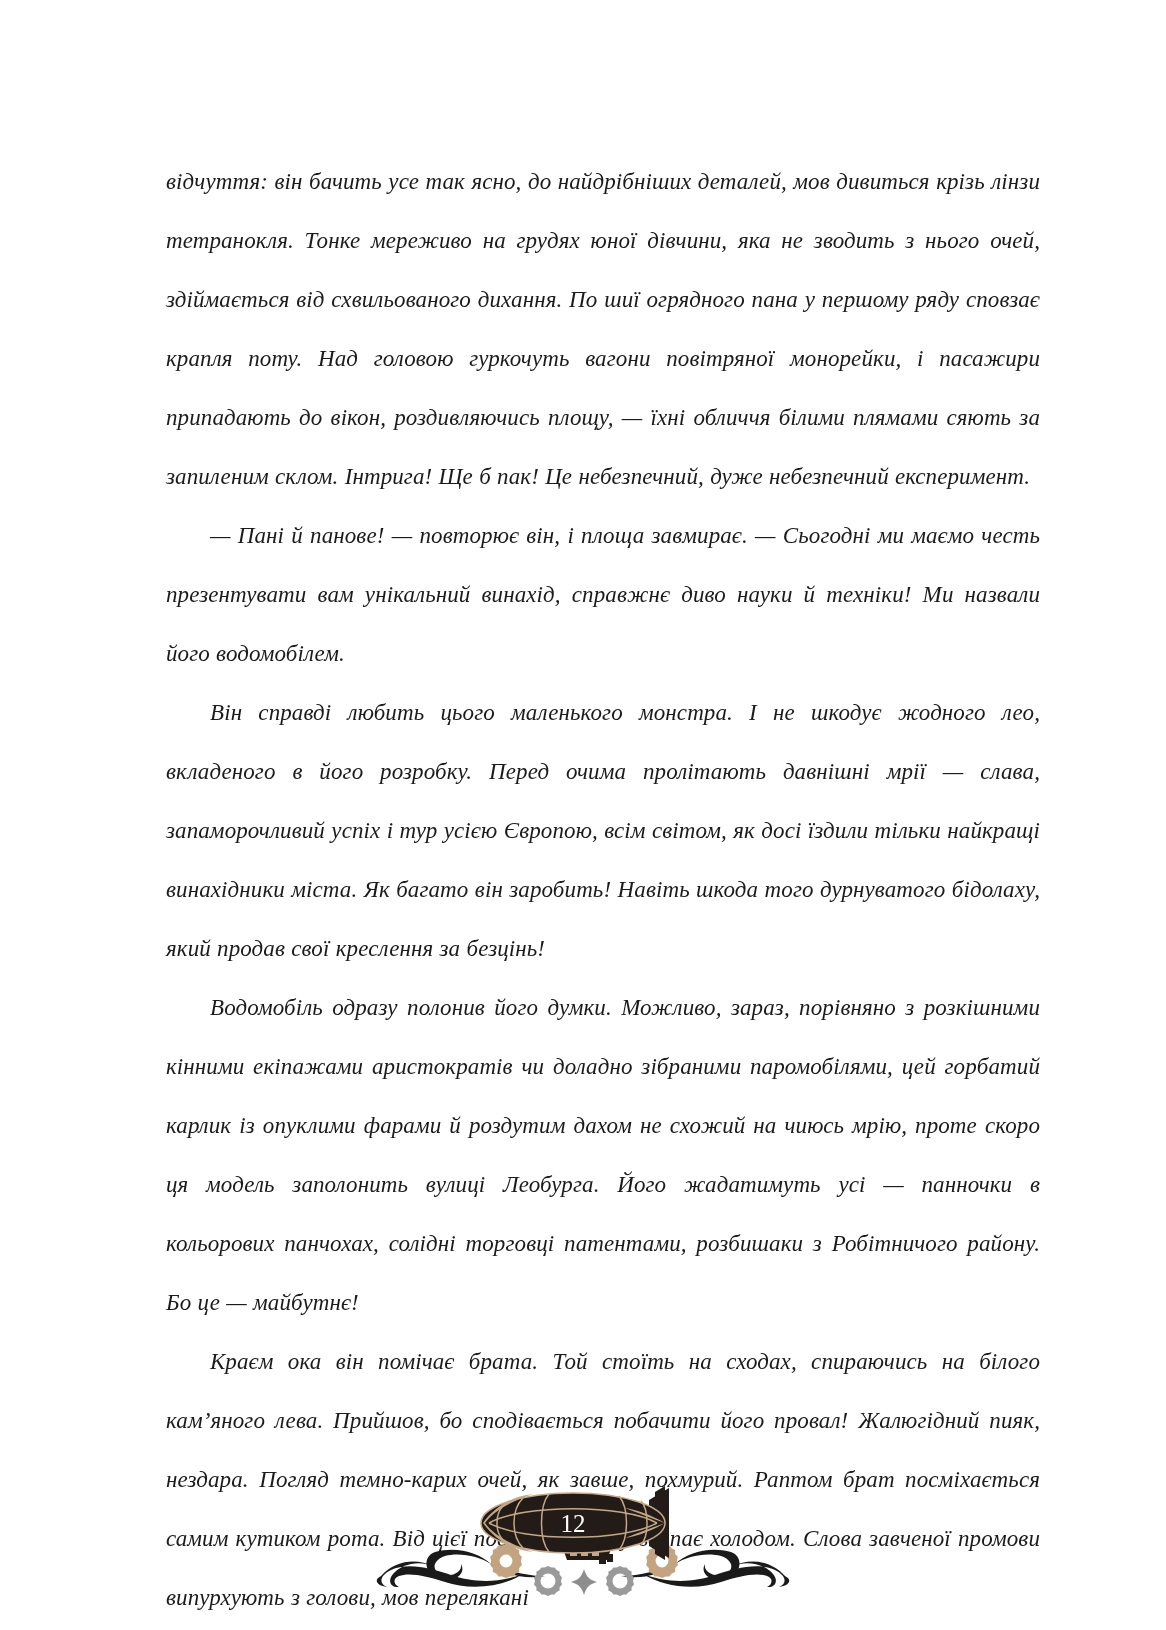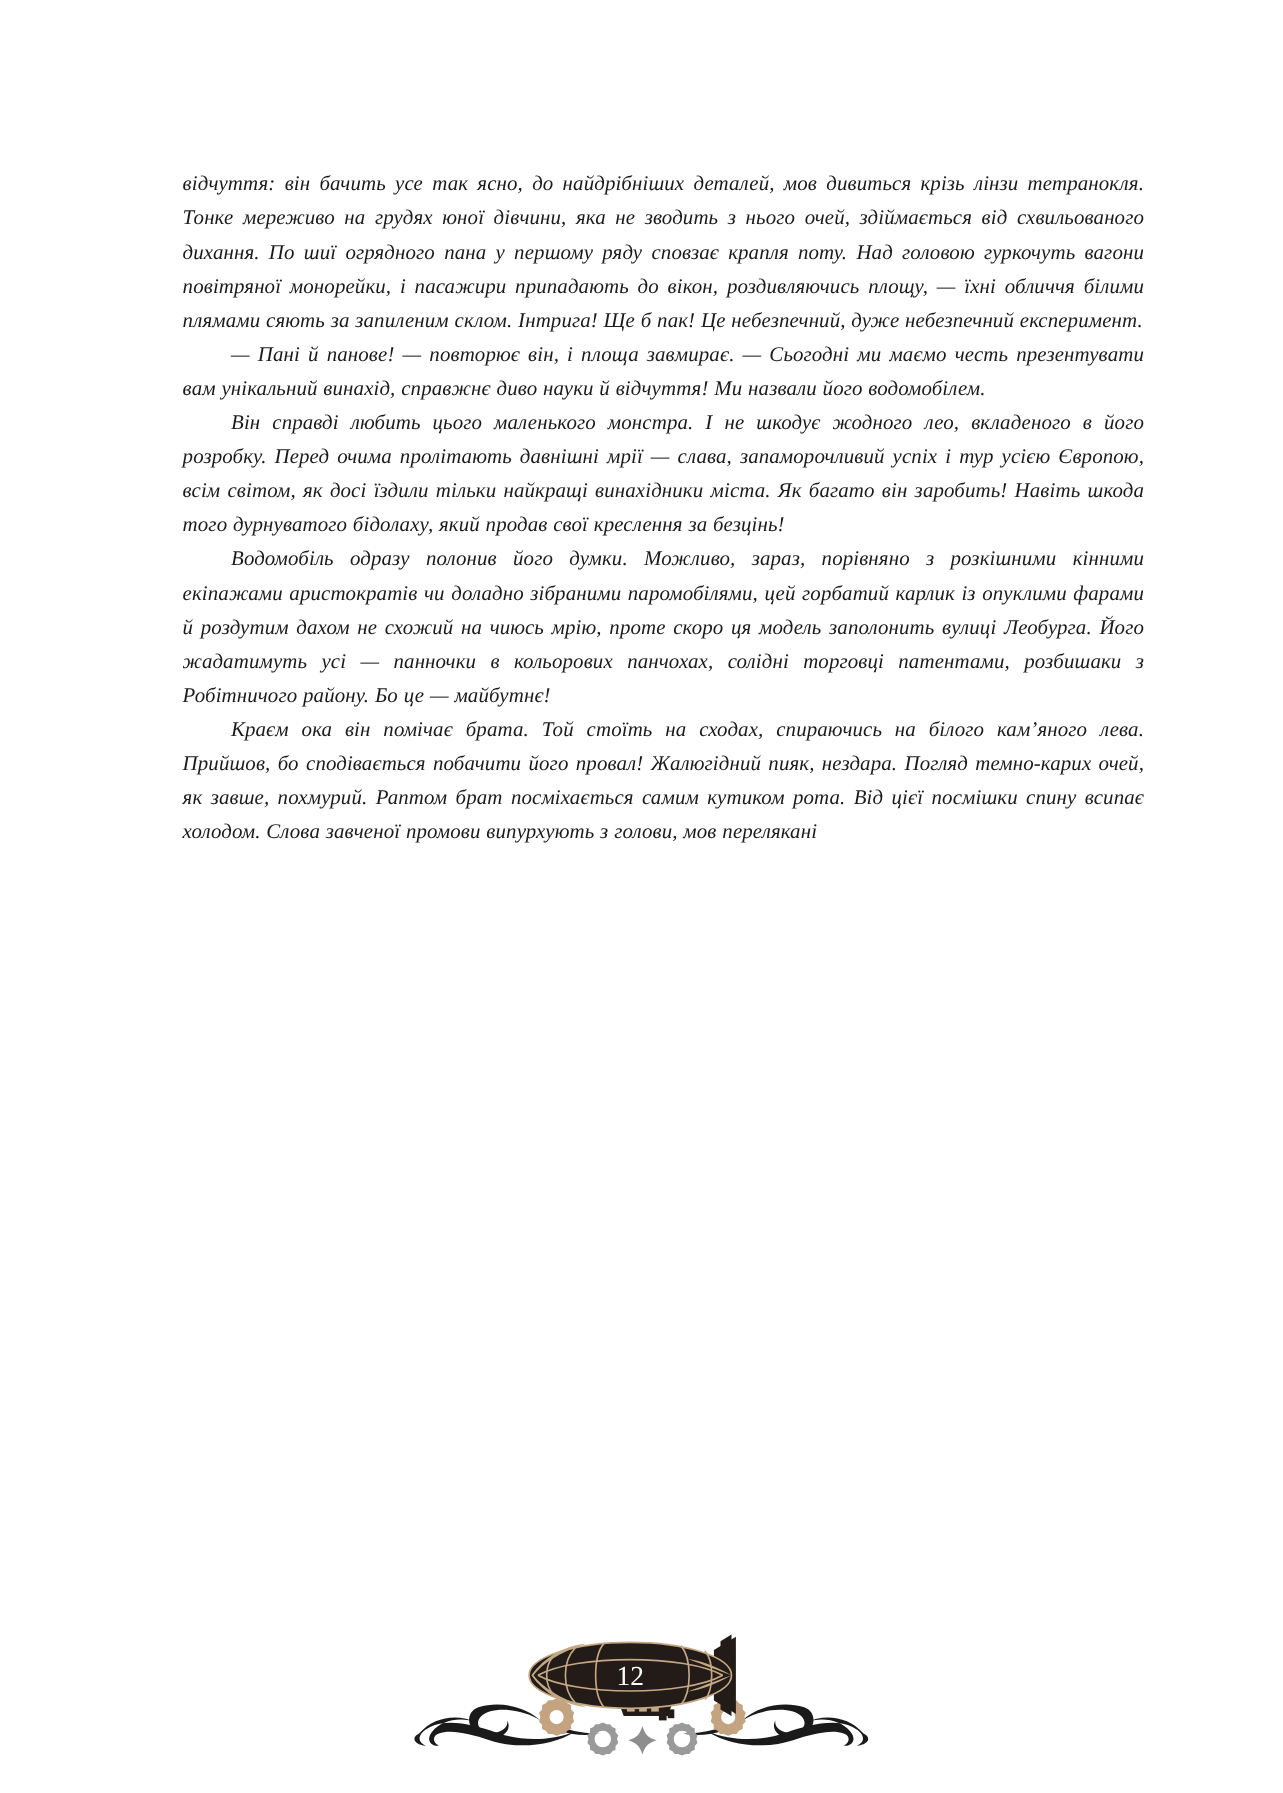--- a/index.html
+++ b/index.html
@@ -25,22 +25,22 @@
   .text-column {
     position: absolute;
     left: 166px;
     top: 152px;
     width: 874px;
   }
 
   .para {
     margin: 0;
     font-style: italic;
-    font-size: 19px;
-    line-height: 31px;
+    font-size: 23px;
+    line-height: 59px;
     text-align: justify;
     text-justify: inter-word;
     letter-spacing: 0.1px;
     word-spacing: 0.4px;
     hyphens: manual;
     color: #1b1b1d;
   }
   .para.indent {
     text-indent: 44px;
   }
@@ -70,21 +70,21 @@
     font-style: normal;
   }
 </style>
 </head>
 <body>
 
 <div class="page">
 
   <div class="text-column">
     <p class="para">відчуття: він бачить усе так ясно, до найдрібніших деталей, мов дивиться крізь лінзи тетранокля. Тонке мереживо на грудях юної дівчини, яка не зводить з нього очей, здіймається від схвильованого дихання. По шиї огрядного пана у першому ряду сповзає крапля поту. Над головою гуркочуть вагони повітряної монорейки, і пасажири припадають до вікон, роздивляючись площу, — їхні обличчя білими плямами сяють за запиленим склом. Інтрига! Ще б пак! Це небезпечний, дуже небезпечний експеримент.</p>
-    <p class="para indent">— Пані й панове! — повторює він, і площа завмирає. — Сьогодні ми маємо честь презентувати вам унікальний винахід, справжнє диво науки й відчуття! Ми назвали його водомобілем.</p>
+    <p class="para indent">— Пані й панове! — повторює він, і площа завмирає. — Сьогодні ми маємо честь презентувати вам унікальний винахід, справжнє диво науки й техніки! Ми назвали його водомобілем.</p>
     <p class="para indent">Він справді любить цього маленького монстра. І не шкодує жодного лео, вкладеного в його розробку. Перед очима пролітають давнішні мрії — слава, запаморочливий успіх і тур усією Європою, всім світом, як досі їздили тільки найкращі винахідники міста. Як багато він заробить! Навіть шкода того дурнуватого бідолаху, який продав свої креслення за безцінь!</p>
     <p class="para indent">Водомобіль одразу полонив його думки. Можливо, зараз, порівняно з розкішними кінними екіпажами аристократів чи доладно зібраними паромобілями, цей горбатий карлик із опуклими фарами й роздутим дахом не схожий на чиюсь мрію, проте скоро ця модель заполонить вулиці Леобурга. Його жадатимуть усі — панночки в кольорових панчохах, солідні торговці патентами, розбишаки з Робітничого району. Бо це — майбутнє!</p>
     <p class="para indent">Краєм ока він помічає брата. Той стоїть на сходах, спираючись на білого кам’яного лева. Прийшов, бо сподівається побачити його провал! Жалюгідний пияк, нездара. Погляд темно-карих очей, як завше, похмурий. Раптом брат посміхається самим кутиком рота. Від цієї посмішки спину всипає холодом. Слова завченої промови випурхують з голови, мов перелякані</p>
   </div>
 
   <div class="footer-ornament">
     <svg viewBox="0 0 420 160" xmlns="http://www.w3.org/2000/svg">
 
       <g fill="#1a1a1a">
         <path d="M8 128 C 22 112, 44 110, 60 118 C 46 112, 28 116, 20 126 C 14 133, 18 140, 26 139 C 20 136, 20 130, 26 128 C 36 124, 54 128, 72 134 C 96 142, 128 140, 150 126 C 124 136, 98 134, 78 127 C 58 120, 34 114, 18 122 C 6 128, 6 136, 14 139 C 4 138, 0 132, 8 128 Z"></path>

